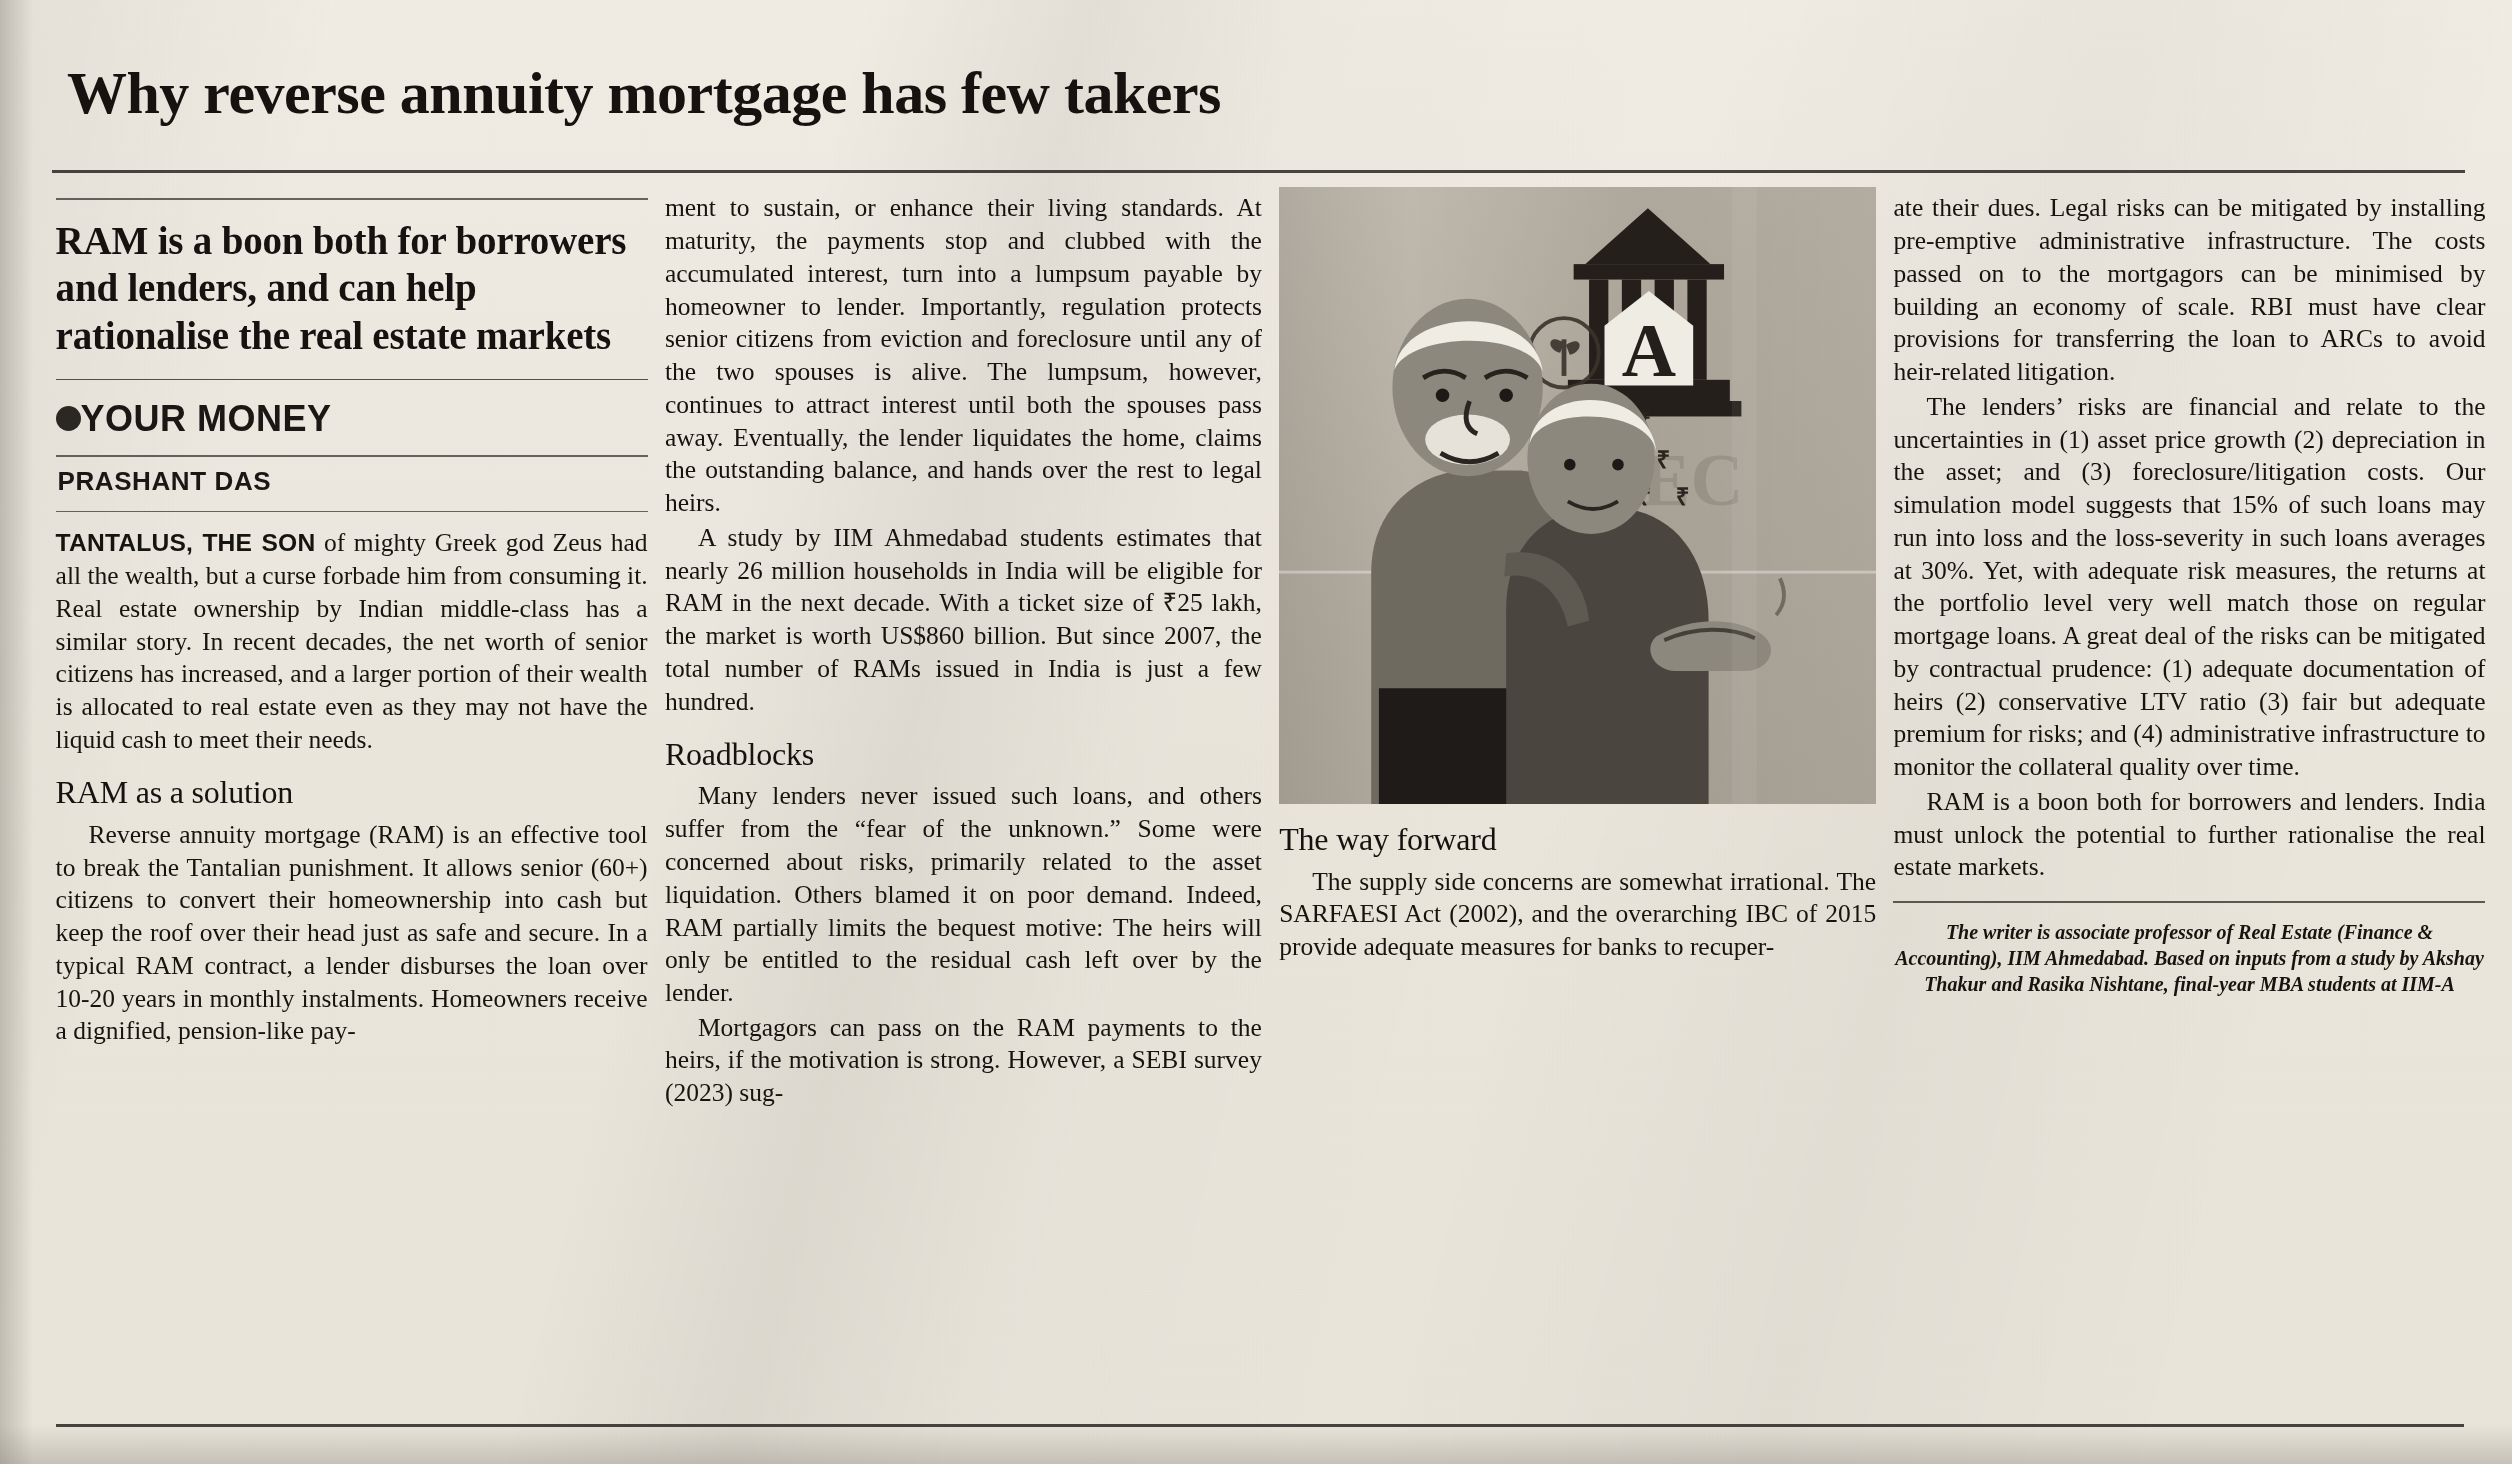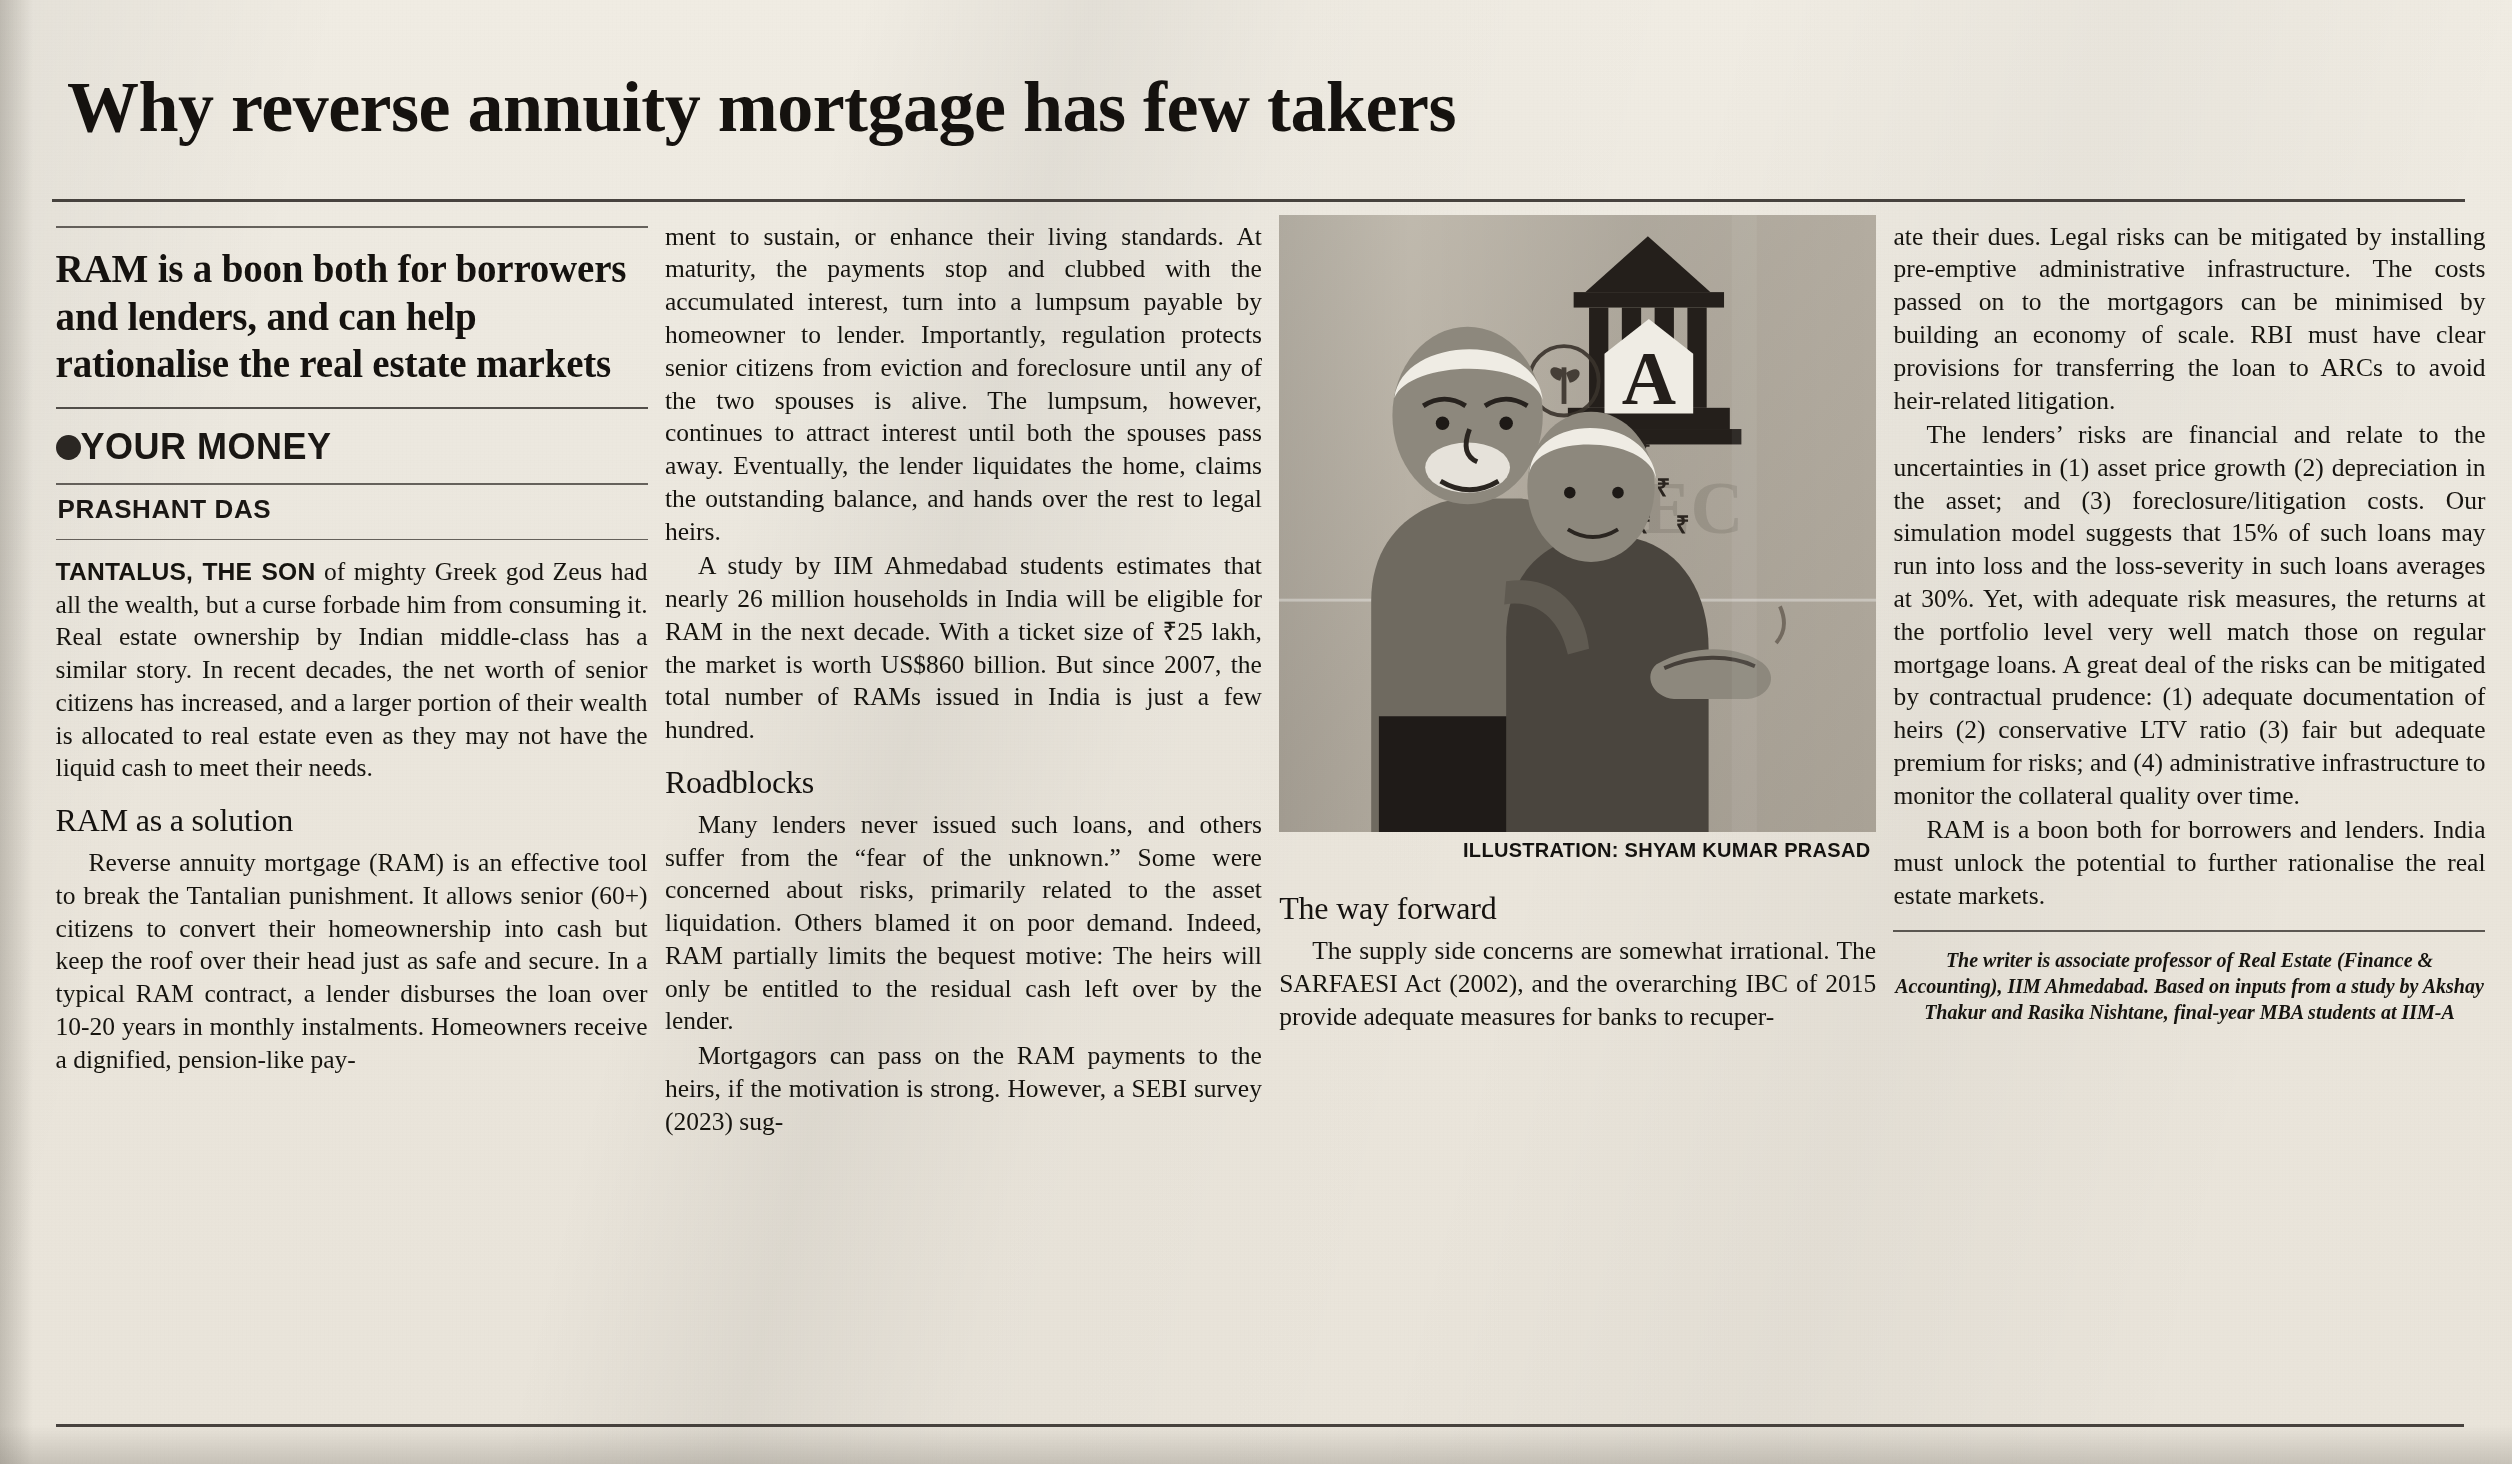--- a/index.html
+++ b/index.html
@@ -48,21 +48,21 @@
     left: 46px;
     top: 7.7px;
     width: 2427px;
     height: 1435px;
   }
 
   
   .headline {
     font-family: "Liberation Serif", serif;
     font-weight: 700;
-    font-size: 72px;
+    font-size: 60px;
     line-height: 1.02;
     letter-spacing: -0.5px;
     color: #15120f;
     padding: 15.4px 0 5.8px 21px;
     white-space: nowrap;
   }
   .rule-under-head {
     height: 2.9px;
     background: #2a2622;
     margin: 9.6px 0 0 5.8px;
@@ -327,21 +327,20 @@
               <path d="M392 466 C428 446 470 446 498 462 C520 474 512 500 486 502 L410 502 C388 500 378 478 392 466 Z" fill="#8d887d"></path>
               <path d="M400 470 C432 456 468 456 494 468" stroke="#453f39" stroke-width="4" fill="none"></path>
 
               <path d="M236 380 C286 372 318 406 322 450 L300 456 C292 420 268 398 234 404 Z" fill="#5f5a51"></path>
             </g>
 
             <rect x="470" y="0" width="26" height="640" fill="rgba(255,255,255,0.06)"></rect>
             <path d="M520 406 q10 22 -4 38" stroke="rgba(60,50,40,.5)" stroke-width="4" fill="none"></path>
           </svg>
         </div>
-        <div class="illus-caption">ILLUSTRATION: SHYAM KUMAR PRASAD</div>
 
         <h2 class="section-head">The way forward</h2>
         <p class="p indent">The supply side concerns are somewhat irrational. The SARFAESI Act (2002), and the overarching IBC of 2015 provide adequate measures for banks to recuper-</p>
       </div>
 
       <div class="col">
         <p class="p">ate their dues. Legal risks can be mitigated by installing pre-emptive administrative infrastructure. The costs passed on to the mortgagors can be minimised by building an economy of scale. RBI must have clear provisions for transferring the loan to ARCs to avoid heir-related litigation.</p>
         <p class="p indent">The lenders’ risks are financial and relate to the uncertainties in (1) asset price growth (2) depreciation in the asset; and (3) foreclosure/litigation costs. Our simulation model suggests that 15% of such loans may run into loss and the loss-severity in such loans averages at 30%. Yet, with adequate risk measures, the returns at the portfolio level very well match those on regular mortgage loans. A great deal of the risks can be mitigated by contractual prudence: (1) adequate documentation of heirs (2) conservative LTV ratio (3) fair but adequate premium for risks; and (4) administrative infrastructure to monitor the collateral quality over time.</p>
         <p class="p indent">RAM is a boon both for borrowers and lenders. India must unlock the potential to further rationalise the real estate markets.</p>
         <div class="note-rule"></div>

